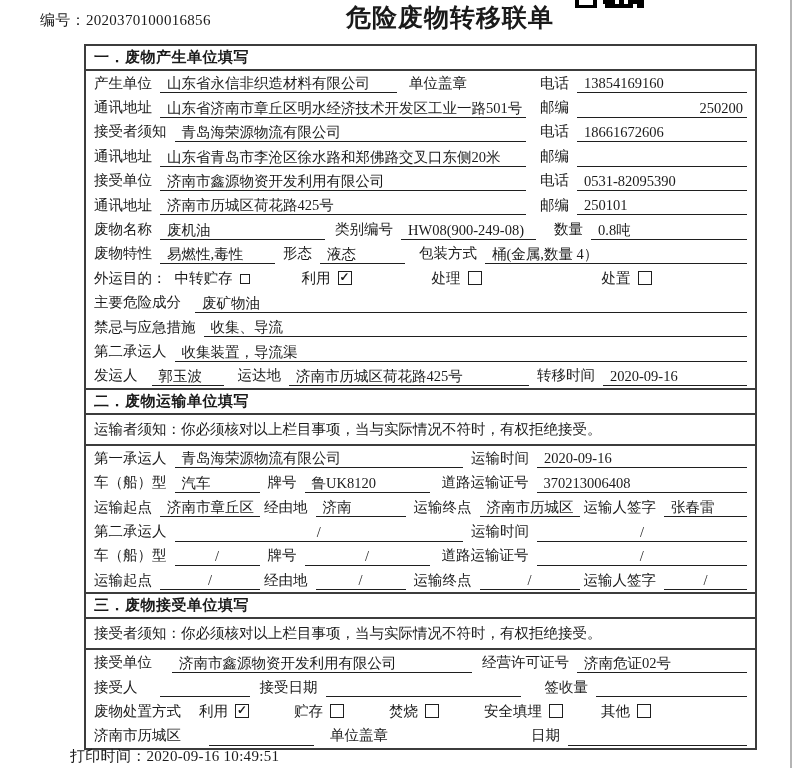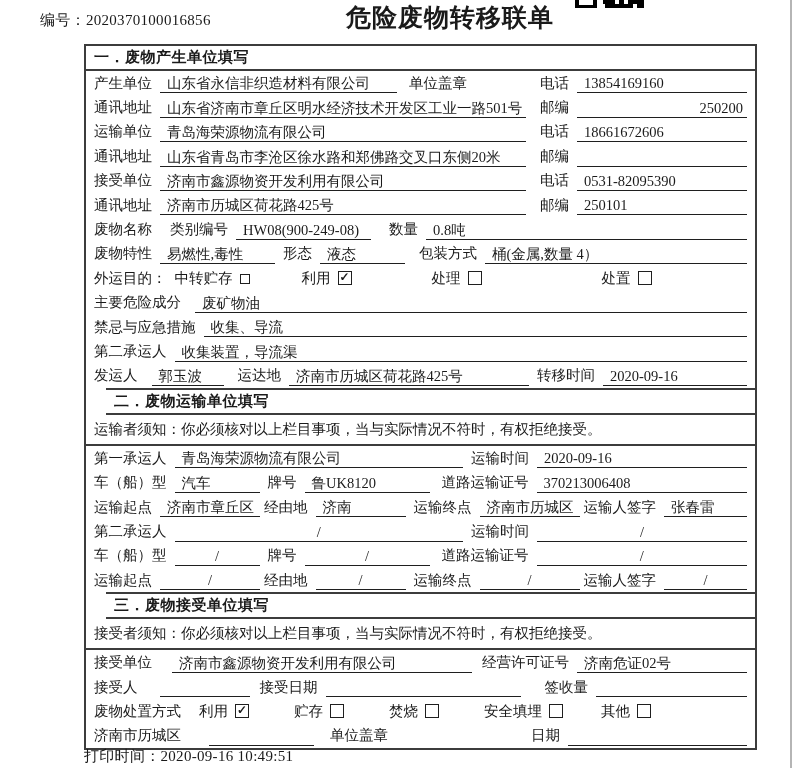--- a/index.html
+++ b/index.html
@@ -10,38 +10,38 @@
   }
   .doc-number{position:absolute;left:40px;top:11px;font-size:15px;letter-spacing:.3px;}
   .page-title{position:absolute;left:105px;top:1px;width:690px;text-align:center;
     font-size:25px;font-weight:bold;letter-spacing:1px;}
   .qr-frag{position:absolute;left:575px;top:0;}
   .page-edge{position:absolute;left:790px;top:0;width:2px;height:768px;background:#b5b5b5;}
 
   .form-table{position:absolute;left:84px;top:44px;width:669px;border:2px solid #3c3c3c;background:#fff;}
   .sec-header{height:23px;line-height:23px;font-weight:bold;font-size:15px;
     padding-left:8px;border-bottom:2px solid #3c3c3c;letter-spacing:.5px;}
-  .sec-header + .sec-header, .frow + .sec-header{border-top:2px solid #3c3c3c;margin-left:20px;}
+  .sec-header + .sec-header, .frow + .sec-header{border-top:2px solid #3c3c3c;}
   .notice-row{height:29px;line-height:29px;font-size:14.5px;padding-left:8px;
     border-bottom:2px solid #3c3c3c;}
   .frow{display:flex;align-items:center;height:24.4px;padding:0 8px;font-size:14.5px;}
   .flabel{white-space:nowrap;margin-right:8px;flex:0 0 auto;}
   .fvalue{flex:0 0 auto;border-bottom:1.4px solid #1f1f1f;white-space:nowrap;overflow:hidden;
     height:20px;line-height:20px;align-self:flex-end;margin-bottom:2px;
     padding:0 4px 0 7px;box-sizing:border-box;}
   .fvalue.grow{flex:1 1 auto;}
   .fvalue.center{text-align:center;padding:0;}
   .fspace{flex:0 0 auto;}
   .fspace.grow{flex:1 1 auto;}
   .fcheck{display:inline-flex;align-items:center;white-space:nowrap;flex:0 0 auto;}
   .fcheck .flabel{margin-right:7px;}
   .cbox{display:inline-block;width:12px;height:12px;border:1.5px solid #1f1f1f;
     font-size:12px;line-height:11px;text-align:center;font-weight:bold;box-sizing:content-box;}
   .cbox.small{width:8px;height:8px;margin-bottom:-1px;}
-  .print-time{position:absolute;left:84px;top:747px;font-size:15px;letter-spacing:.3px;}
+  .print-time{position:absolute;left:70px;top:747px;font-size:15px;letter-spacing:.3px;}
 </style>
 </head>
 <body>
 
 <div class="doc-number"><span>编号：</span><span>2020370100016856</span></div>
 
 <div class="page-title">危险废物转移联单</div>
 
 <svg class="qr-frag" width="72" height="9" viewBox="0 0 72 9">
   <rect x="0" y="0" width="4" height="8" fill="#000"></rect>
@@ -66,21 +66,21 @@
       <span class="fvalue" style="width: 170px;">13854169160</span>
     </div>
     <div class="frow">
       <span class="flabel">通讯地址</span>
       <span class="fvalue grow">山东省济南市章丘区明水经济技术开发区工业一路501号</span>
       <span class="fspace" style="width: 14px;"></span>
       <span class="flabel">邮编</span>
       <span class="fvalue" style="width: 170px; text-align: right;">250200</span>
     </div>
     <div class="frow">
-      <span class="flabel">运输单位</span>
+      <span class="flabel">接受者须知</span>
       <span class="fvalue grow">青岛海荣源物流有限公司</span>
       <span class="fspace" style="width: 14px;"></span>
       <span class="flabel">电话</span>
       <span class="fvalue" style="width: 170px;">18661672606</span>
     </div>
     <div class="frow">
       <span class="flabel">通讯地址</span>
       <span class="fvalue grow">山东省青岛市李沧区徐水路和郑佛路交叉口东侧20米</span>
       <span class="fspace" style="width: 14px;"></span>
       <span class="flabel">邮编</span>
@@ -95,20 +95,21 @@
     </div>
     <div class="frow">
       <span class="flabel">通讯地址</span>
       <span class="fvalue grow">济南市历城区荷花路425号</span>
       <span class="fspace" style="width: 14px;"></span>
       <span class="flabel">邮编</span>
       <span class="fvalue" style="width: 170px;">250101</span>
     </div>
     <div class="frow">
       <span class="flabel">废物名称</span>
+      <span class="fvalue" style="width: 165px;">废机油</span>
       <span class="fspace" style="width: 10px;"></span>
       <span class="flabel">类别编号</span>
       <span class="fvalue" style="width: 135px;">HW08(900-249-08)</span>
       <span class="fspace" style="width: 18px;"></span>
       <span class="flabel">数量</span>
       <span class="fvalue grow">0.8吨</span>
     </div>
     <div class="frow">
       <span class="flabel">废物特性</span>
       <span class="fvalue" style="width: 115px;">易燃性,毒性</span>

